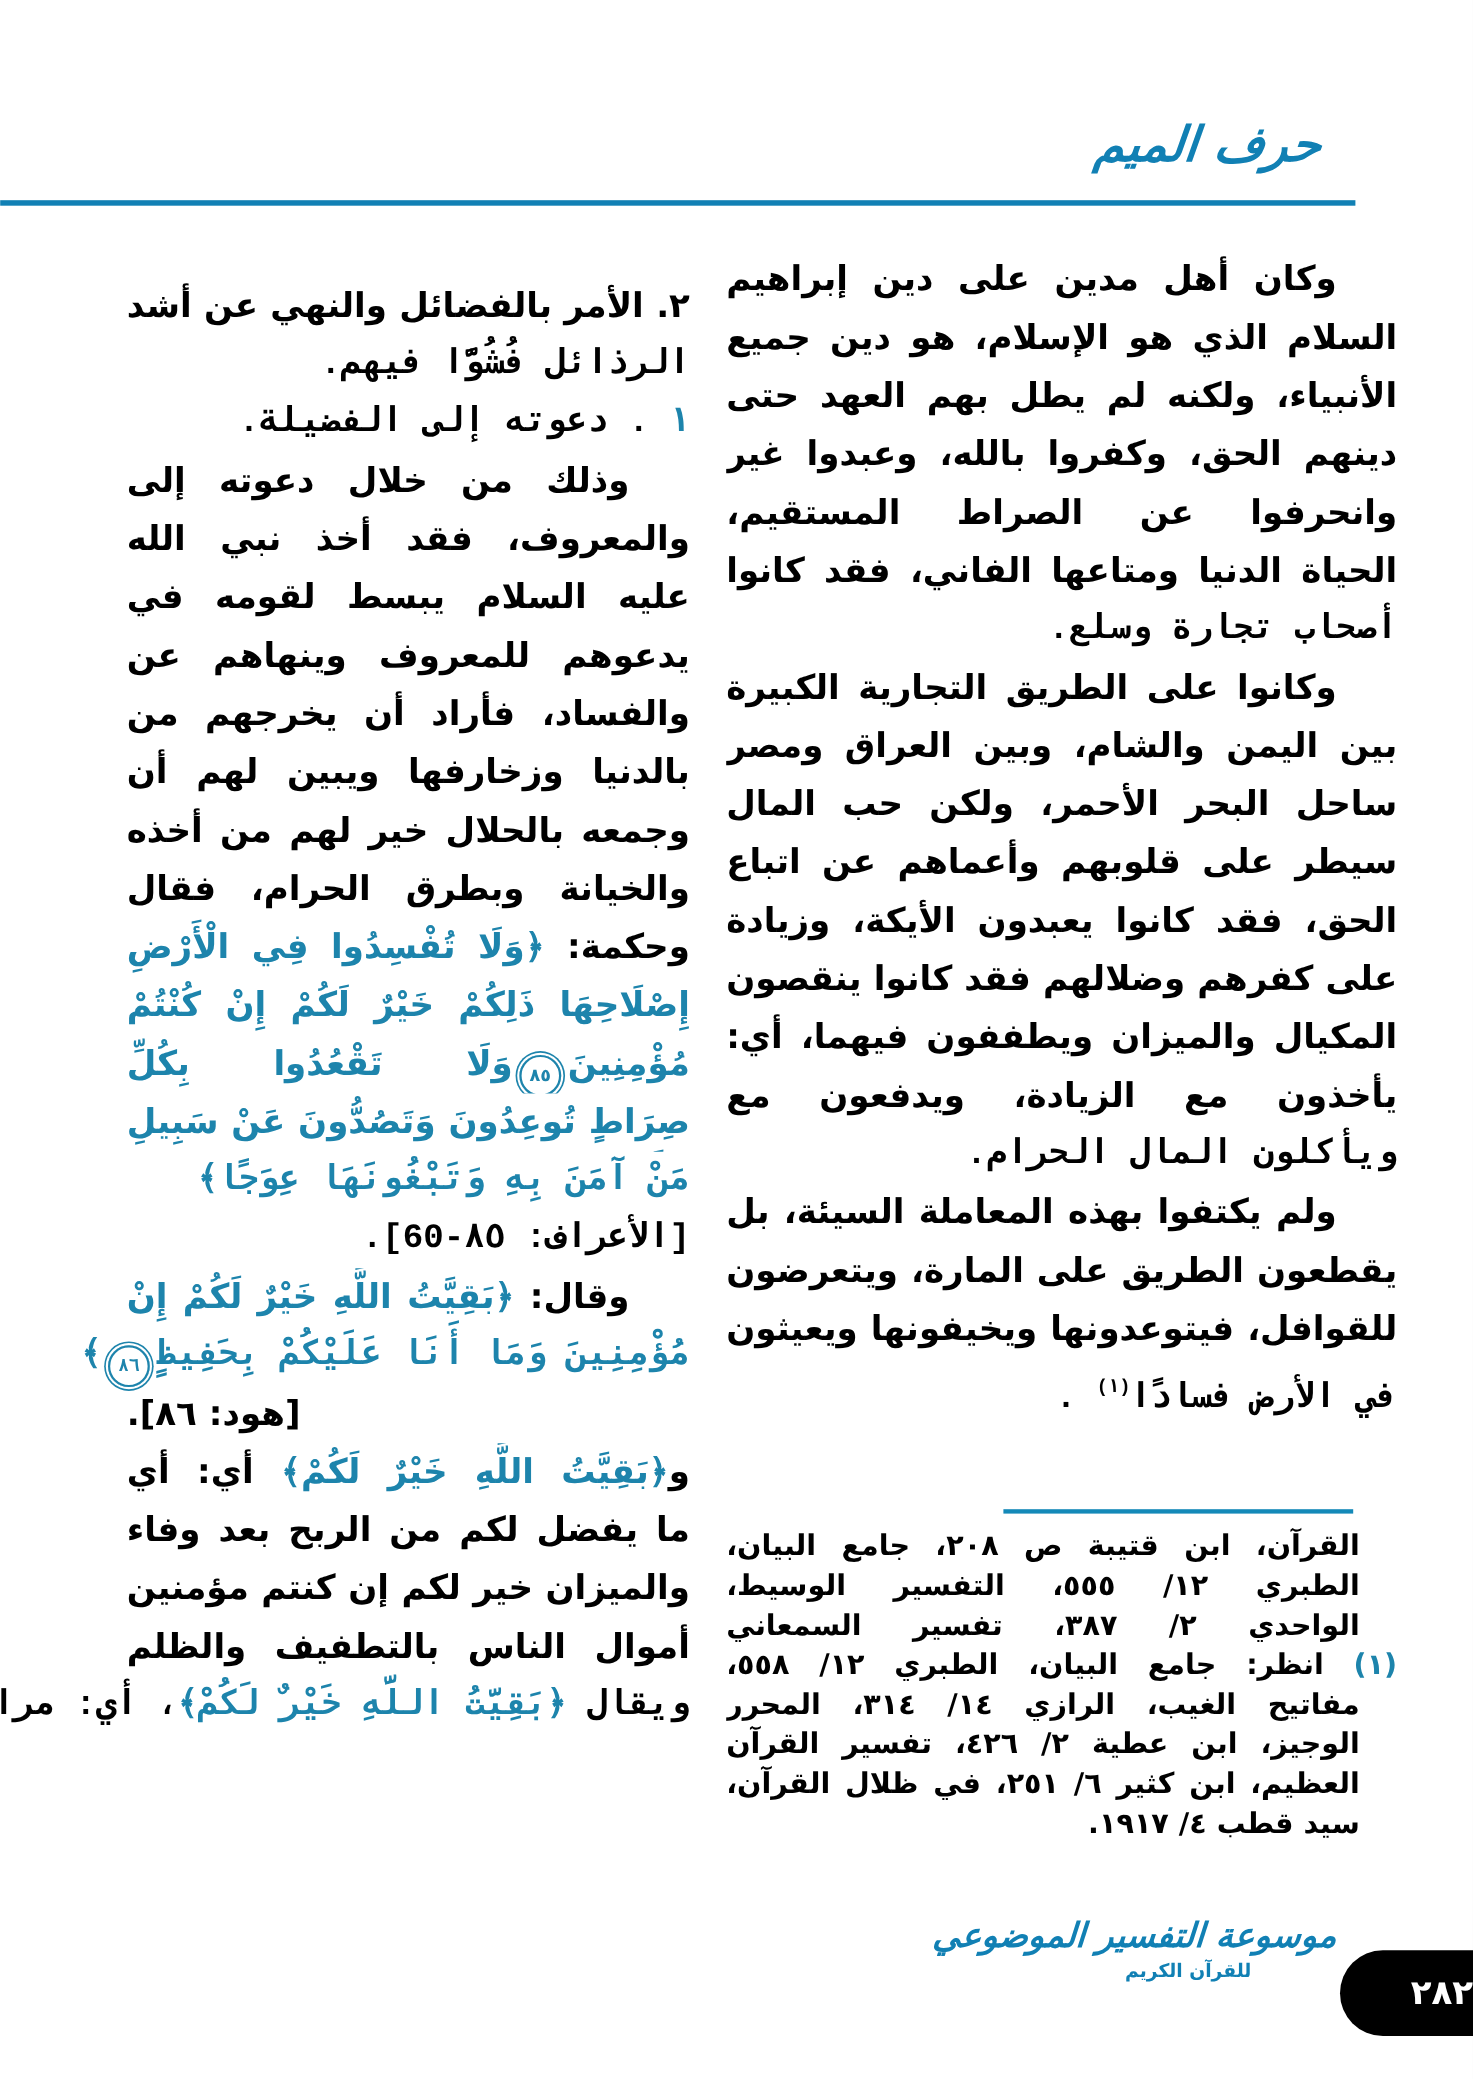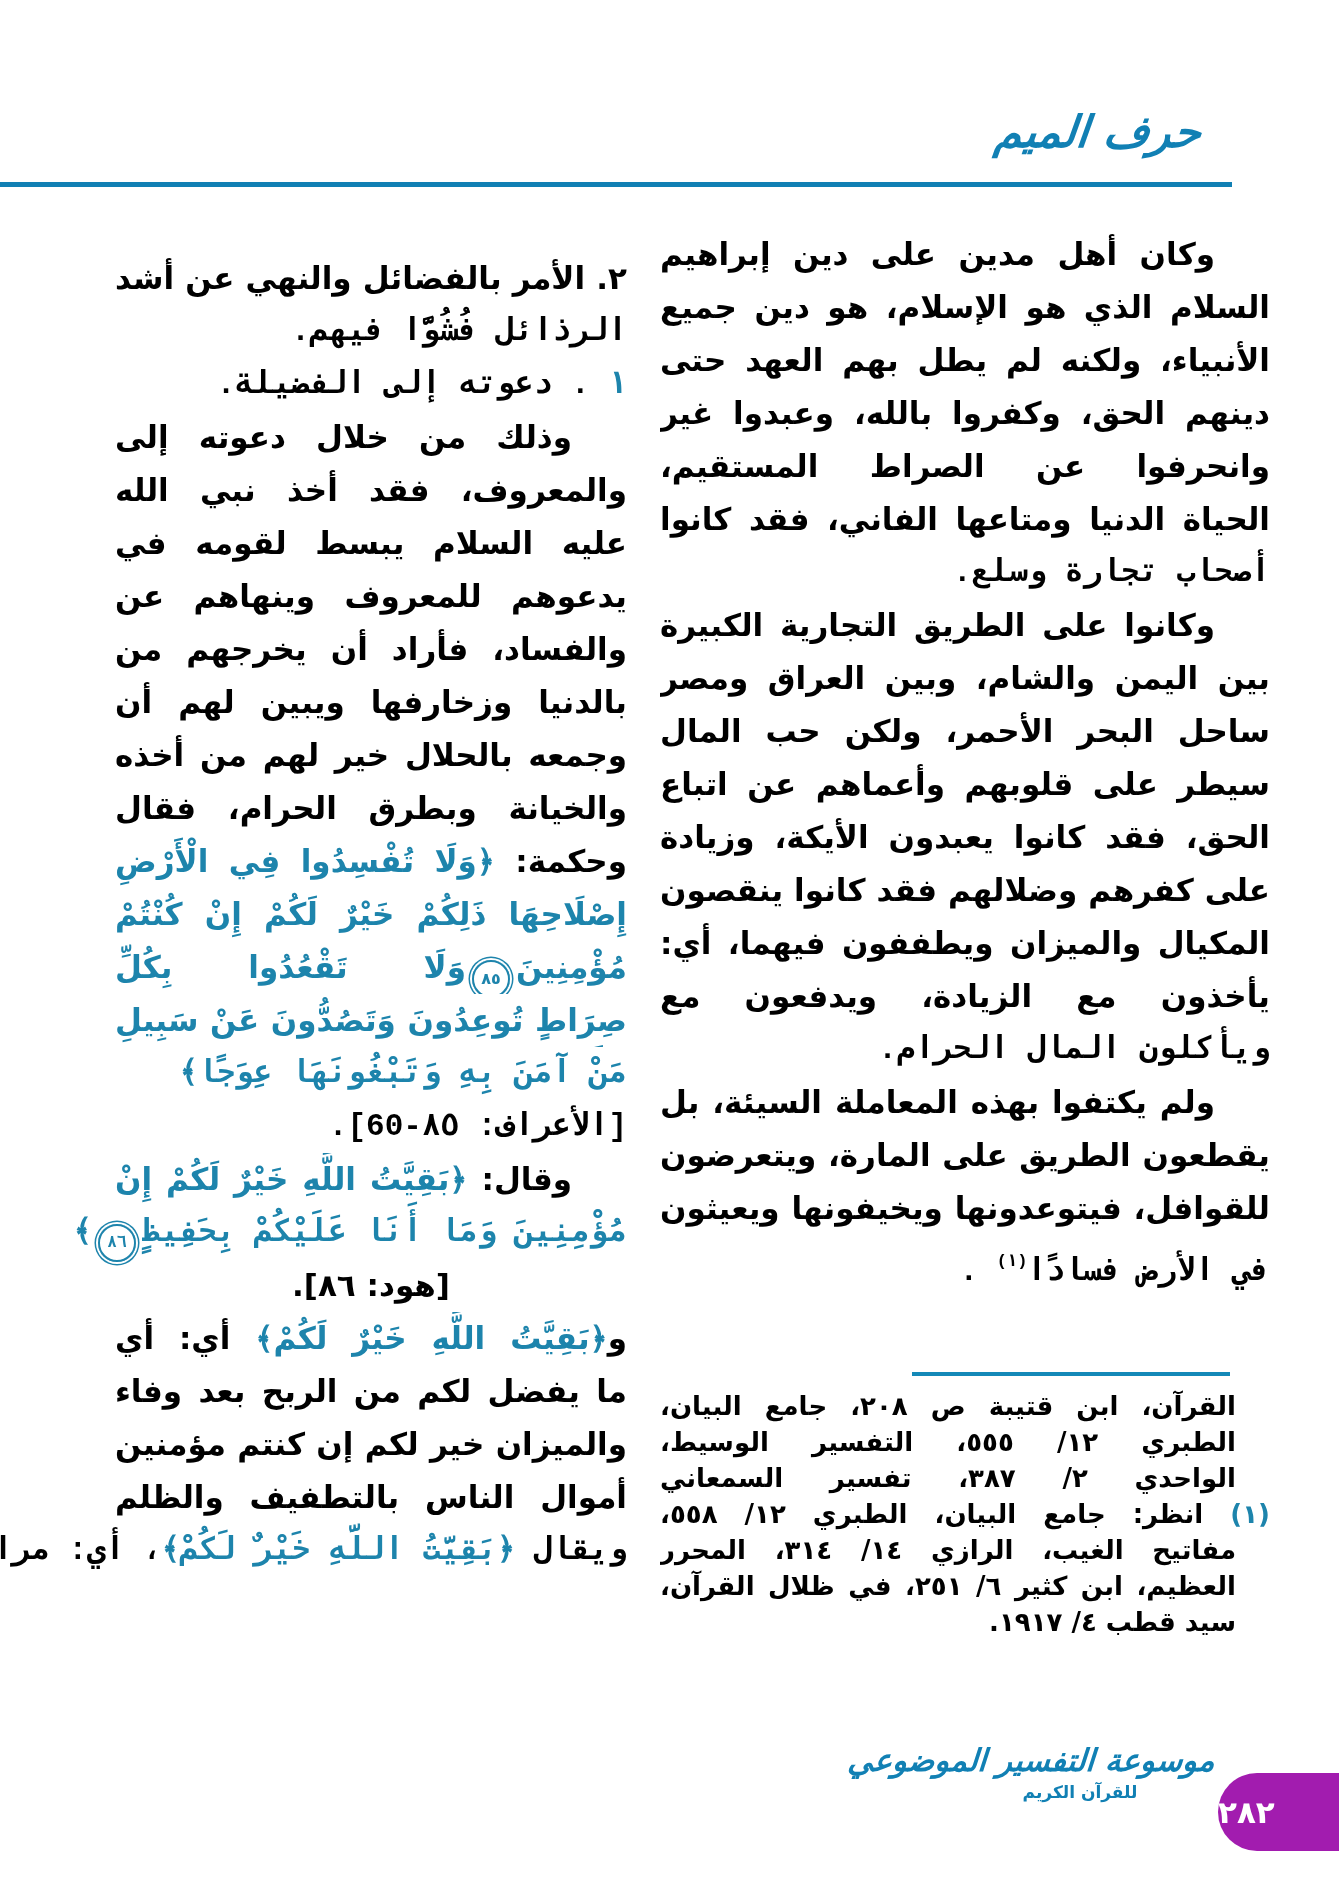--- a/index.html
+++ b/index.html
@@ -17,21 +17,21 @@
   
   .col{position:absolute;color:#000;}
   .col-right{top:228px;right:69px;width:610px;}
   .col-left{top:228px;left:115px;width:512px;margin-top:24px;}
   .line{
     height:53px;line-height:53px;font-size:31px;font-weight:700;
     white-space:nowrap;direction:rtl;
   }
   .line.just{white-space:normal;text-align:justify;text-align-last:justify;overflow:hidden;}
   .line.start{font-family:Liberation Mono, monospace;}
-  .line.endal{text-align:center;}
+  .line.endal{text-align:left;}
   .line.ind{text-indent:55px;}
   .seg-q{color:#1d84ac;}
   .seg-nt{color:#1d84ac;}
   .seg-sup{font-size:17px;vertical-align:14px;letter-spacing:1px;}
   .seg-fm{color:#1d84ac;}
   .vc{
     display:inline-flex;align-items:center;justify-content:center;
     width:34px;height:34px;border:2px solid #1d84ac;border-radius:50%;
     box-shadow:0 0 0 2px #fff,0 0 0 3.5px #1d84ac;
     color:#1d84ac;font-size:16px;font-weight:700;line-height:1;
@@ -49,22 +49,22 @@
   .fn-line.cont{padding-right:34px;}
   
   .logo{
     position:absolute;top:1742px;right:124px;width:270px;text-align:center;
     color:#1180b4;
   }
   .logo-l1{font-size:31px;font-weight:700;font-style:italic;white-space:nowrap;transform:skewX(-4deg);}
   .logo-l2{font-size:17px;font-weight:700;margin-top:4px;}
   .page-pill{
     position:absolute;top:1773px;right:0;width:121px;height:78px;
-    background:#a21caf;border-radius:39px 0 0 39px;
-    display:flex;align-items:center;justify-content:flex-end;
+    background:#000000;border-radius:39px 0 0 39px;
+    display:flex;align-items:center;justify-content:flex-start;
     color:#ffffff;font-size:31px;font-weight:700;
   }
 </style>
 </head>
 <body>
 
 <div class="page">
 
   <div class="header-title">حرف الميم</div>
   <div class="header-rule"></div>
@@ -120,20 +120,21 @@
     </div>
 
   <div class="footnote-area">
     <div class="fn-rule"></div>
     <div id="footnotes">
         <div class="fn-line just cont"><span class="seg-b">القرآن، ابن قتيبة ص ٢٠٨، جامع البيان،</span></div>
         <div class="fn-line just cont"><span class="seg-b">الطبري ١٢/ ٥٥٥، التفسير الوسيط،</span></div>
         <div class="fn-line just cont"><span class="seg-b">الواحدي ٢/ ٣٨٧، تفسير السمعاني</span></div>
         <div class="fn-line just"><span class="seg-fm">(١)</span><span class="seg-b"> انظر: جامع البيان، الطبري ١٢/ ٥٥٨،</span></div>
         <div class="fn-line just cont"><span class="seg-b">مفاتيح الغيب، الرازي ١٤/ ٣١٤، المحرر</span></div>
+        <div class="fn-line just cont"><span class="seg-b">الوجيز، ابن عطية ٢/ ٤٢٦، تفسير القرآن</span></div>
         <div class="fn-line just cont"><span class="seg-b">العظيم، ابن كثير ٦/ ٢٥١، في ظلال القرآن،</span></div>
         <div class="fn-line start cont"><span class="seg-b">سيد قطب ٤/ ١٩١٧.</span></div>
       </div>
   </div>
 
   <div class="logo">
     <div class="logo-l1">موسوعة التفسير الموضوعي</div>
     <div class="logo-l2">للقرآن الكريم</div>
   </div>
 

